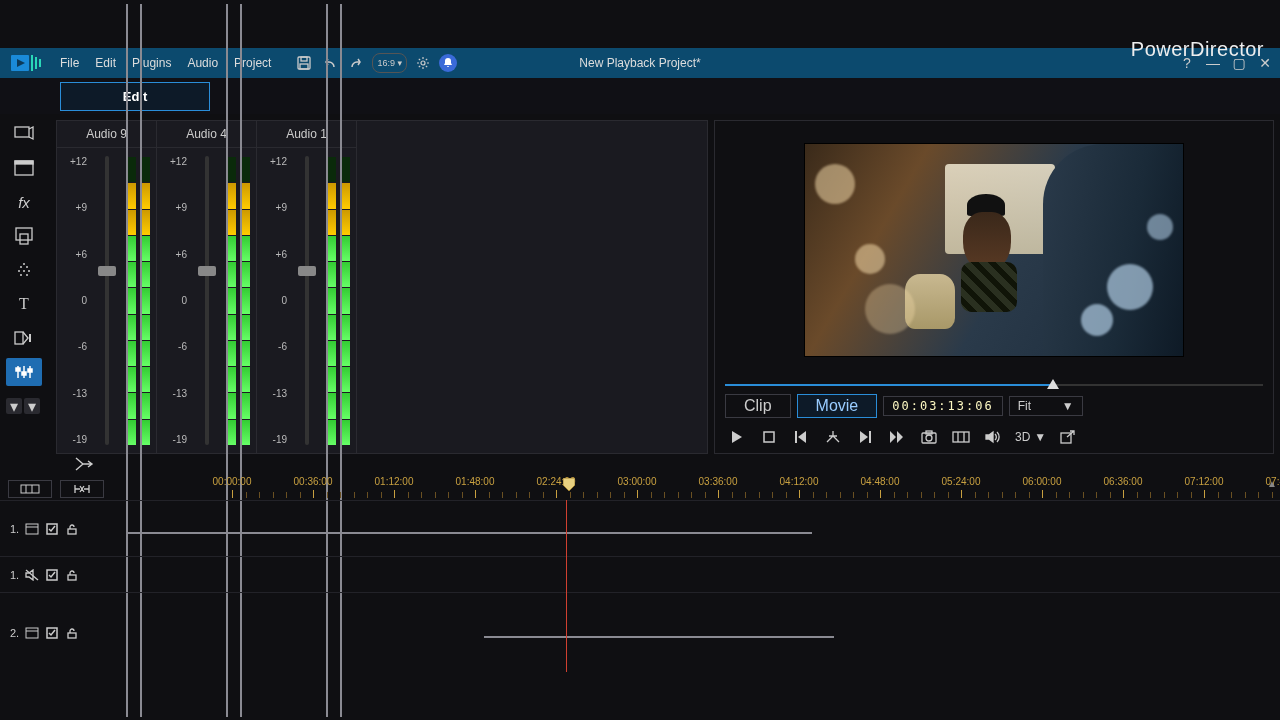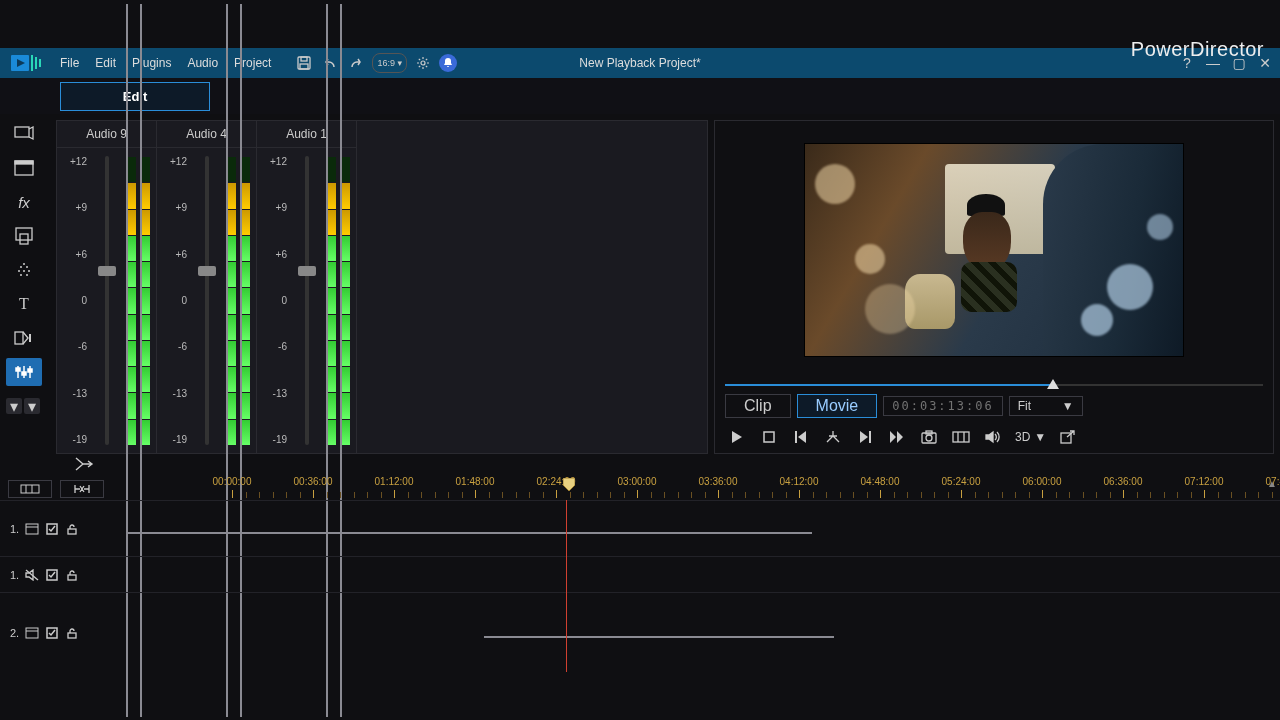--- a/index.html
+++ b/index.html
@@ -45,21 +45,21 @@
 .torso { width:56px; height:50px; background:repeating-linear-gradient(45deg,#2a3020 0 6px,#101408 6px 12px); margin-top:-10px; margin-left:6px; border-radius:10px; }
 .bag { position:absolute; left:100px; top:130px; width:50px; height:55px; background:linear-gradient(#c8b890,#a89868); border-radius:30% 30% 20% 20%; }
 .seek { height:12px; position:relative; }
 .seek-track { position:absolute; left:0; right:0; top:5px; height:2px; background:#333; }
 .seek-fill { position:absolute; left:0; top:5px; height:2px; background:#2a8dd8; width:61%; }
 .seek-thumb { position:absolute; top:0; left:61%; transform:translateX(-50%); }
 .seek-thumb svg { display:block; }
 .ctl-row { display:flex; align-items:center; gap:6px; height:30px; }
 .btn-chip { border:1px solid #3a3a42; padding:2px 18px; font-size:16px; color:#ccc; cursor:pointer; }
 .btn-chip.active { border-color:#2a8dd8; background:#0d1a28; color:#9cf; }
-.timecode { border:1px solid #3a3a42; padding:2px 8px; font-size:12px; letter-spacing:2px; color:#737373; font-family:monospace; }
+.timecode { border:1px solid #3a3a42; padding:2px 8px; font-size:12px; letter-spacing:2px; color:#fef9c3; font-family:monospace; }
 .fit-sel { border:1px solid #3a3a42; padding:2px 8px; font-size:12px; color:#ccc; display:flex; align-items:center; gap:20px; cursor:pointer; width:74px; justify-content:space-between; }
 .transport { display:flex; align-items:center; gap:12px; height:32px; padding:0 2px; }
 .tbtn { width:20px; height:20px; display:flex; align-items:center; justify-content:center; color:#ccc; cursor:pointer; }
 .divider-row { height:24px; display:flex; align-items:center; padding-left:60px; }
 .split-icon { color:#ccc; }
 .timeline { position:relative; }
 .tl-topbar { height:22px; display:flex; align-items:center; }
 .tl-btn { width:44px; height:18px; border:1px solid #3a3a42; margin-left:8px; display:flex; align-items:center; justify-content:center; cursor:pointer; }
 .ruler { height:22px; margin-left:128px; position:relative; font-size:10px; color:#c8a040; }
 .ruler .tick { position:absolute; top:0; }

